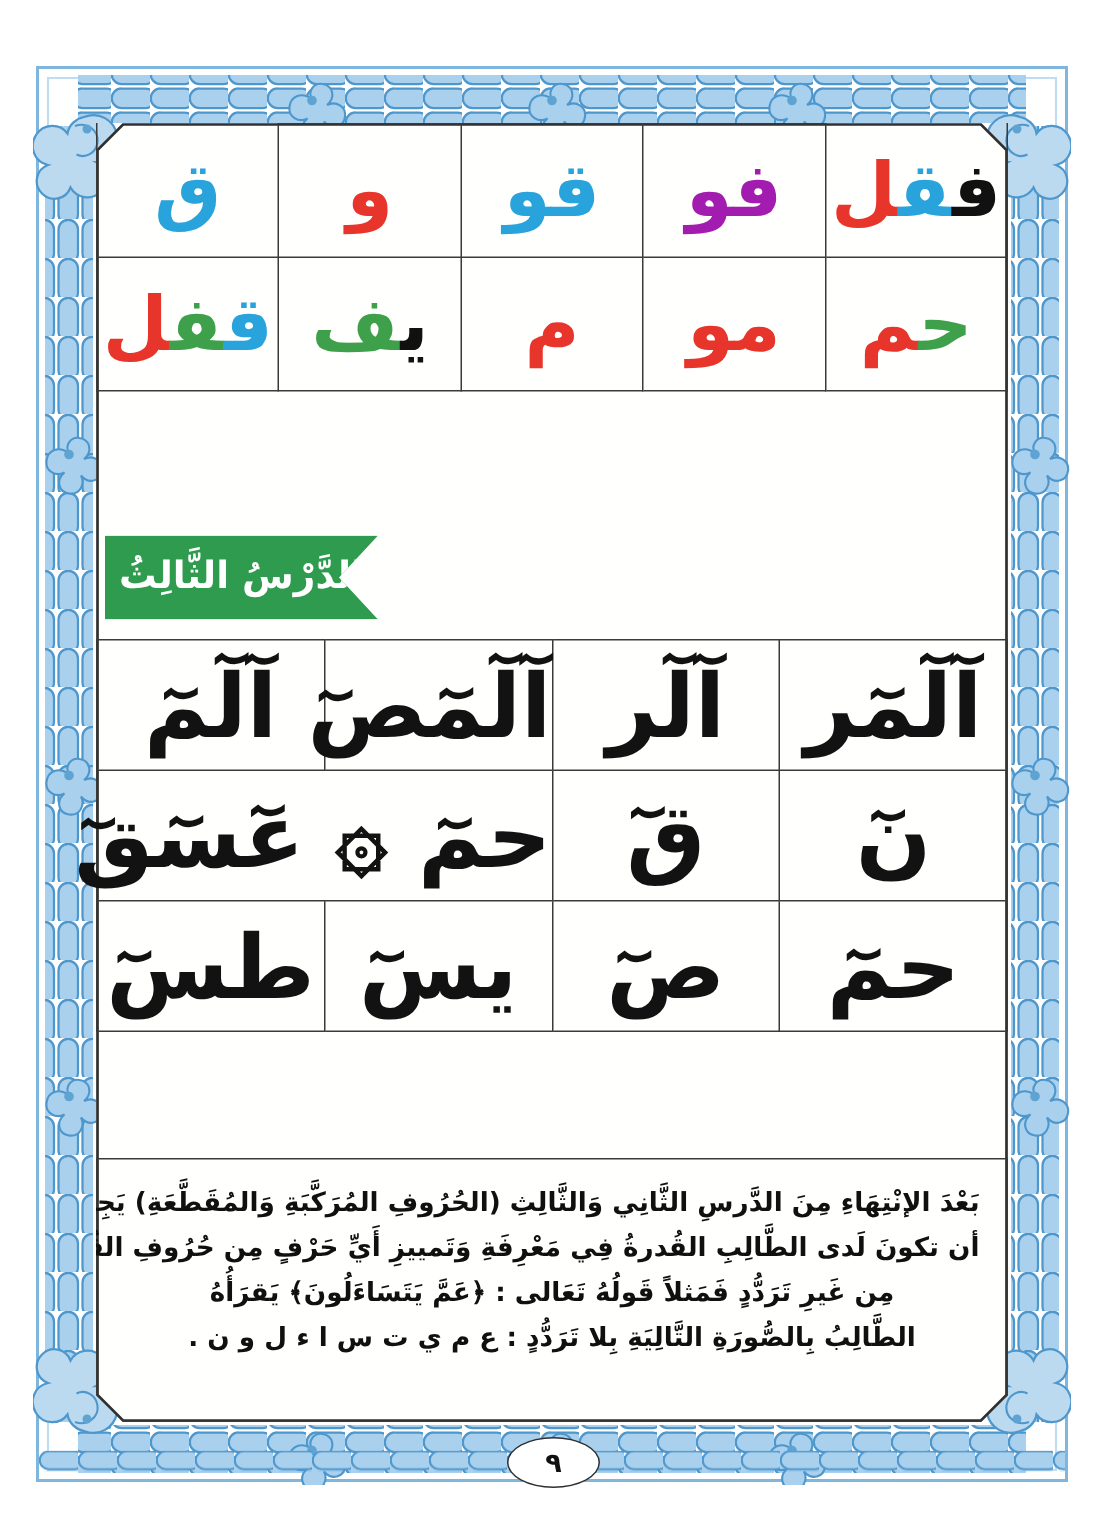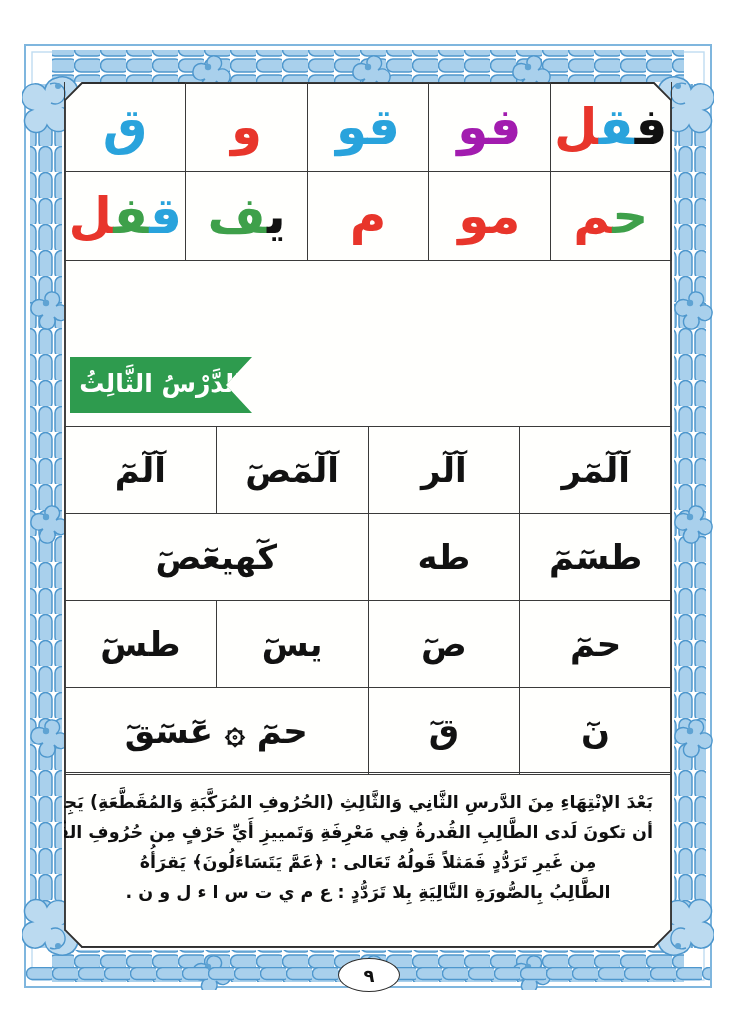--- a/index.html
+++ b/index.html
@@ -137,21 +137,21 @@
   .banner span { display: inline-block; transform: translateY(-2px); }
 
   
   #muqattaat-table {
     left: 64px;
     top: 426px;
     width: 608px;
   }
   #muqattaat-table td {
     height: 86px;
-    font-size: 34px;
+    font-size: 59px;
     font-weight: bold;
     color: #121212;
     font-family: "DejaVu Sans", "Liberation Sans", sans-serif;
   }
   #muqattaat-table td .mq { white-space: nowrap; display: inline-block; }
 
   
   .note-box {
     position: absolute;
     left: 64px;
@@ -327,34 +327,29 @@
 
   <table class="grid-table" id="muqattaat-table">
     <tbody>
       <tr>
         <td><span class="mq">آلٓمٓ</span></td>
         <td><span class="mq">آلٓمٓصٓ</span></td>
         <td><span class="mq">آلٓر</span></td>
         <td><span class="mq">آلٓمٓر</span></td>
       </tr>
       <tr>
-        <td colspan="2"><span class="mq">كٓهيعٓصٓ</span></td>
-        <td><span class="mq">طه</span></td>
-        <td><span class="mq">طسٓمٓ</span></td>
+        <td colspan="2"><span class="mq">حمٓ ۞ عٓسٓقٓ</span></td>
+        <td><span class="mq">قٓ</span></td>
+        <td><span class="mq">نٓ</span></td>
       </tr>
       <tr>
         <td><span class="mq">طسٓ</span></td>
         <td><span class="mq">يسٓ</span></td>
         <td><span class="mq">صٓ</span></td>
         <td><span class="mq">حمٓ</span></td>
-      </tr>
-      <tr>
-        <td colspan="2"><span class="mq">حمٓ ۞ عٓسٓقٓ</span></td>
-        <td><span class="mq">قٓ</span></td>
-        <td><span class="mq">نٓ</span></td>
       </tr>
     </tbody>
   </table>
 
   <div class="note-box">
     <div class="note-inner">
       <span class="note-line">بَعْدَ الإنْتِهَاءِ مِنَ الدَّرسِ الثَّانِي وَالثَّالِثِ (الحُرُوفِ المُرَكَّبَةِ وَالمُقَطَّعَةِ) يَجِبُ</span>
       <span class="note-line">أن تكونَ لَدى الطَّالِبِ القُدرةُ فِي مَعْرِفَةِ وَتَمييزِ أَيِّ حَرْفٍ مِن حُرُوفِ القُرْآنِ</span>
       <span class="note-line">مِن غَيرِ تَرَدُّدٍ فَمَثلاً قَولُهُ تَعَالى : ﴿عَمَّ يَتَسَاءَلُونَ﴾ يَقرَأُهُ</span>
       <span class="note-line spaced">الطَّالِبُ بِالصُّورَةِ التَّالِيَةِ بِلا تَرَدُّدٍ : ع م ي ت س ا ء ل و ن .</span>

